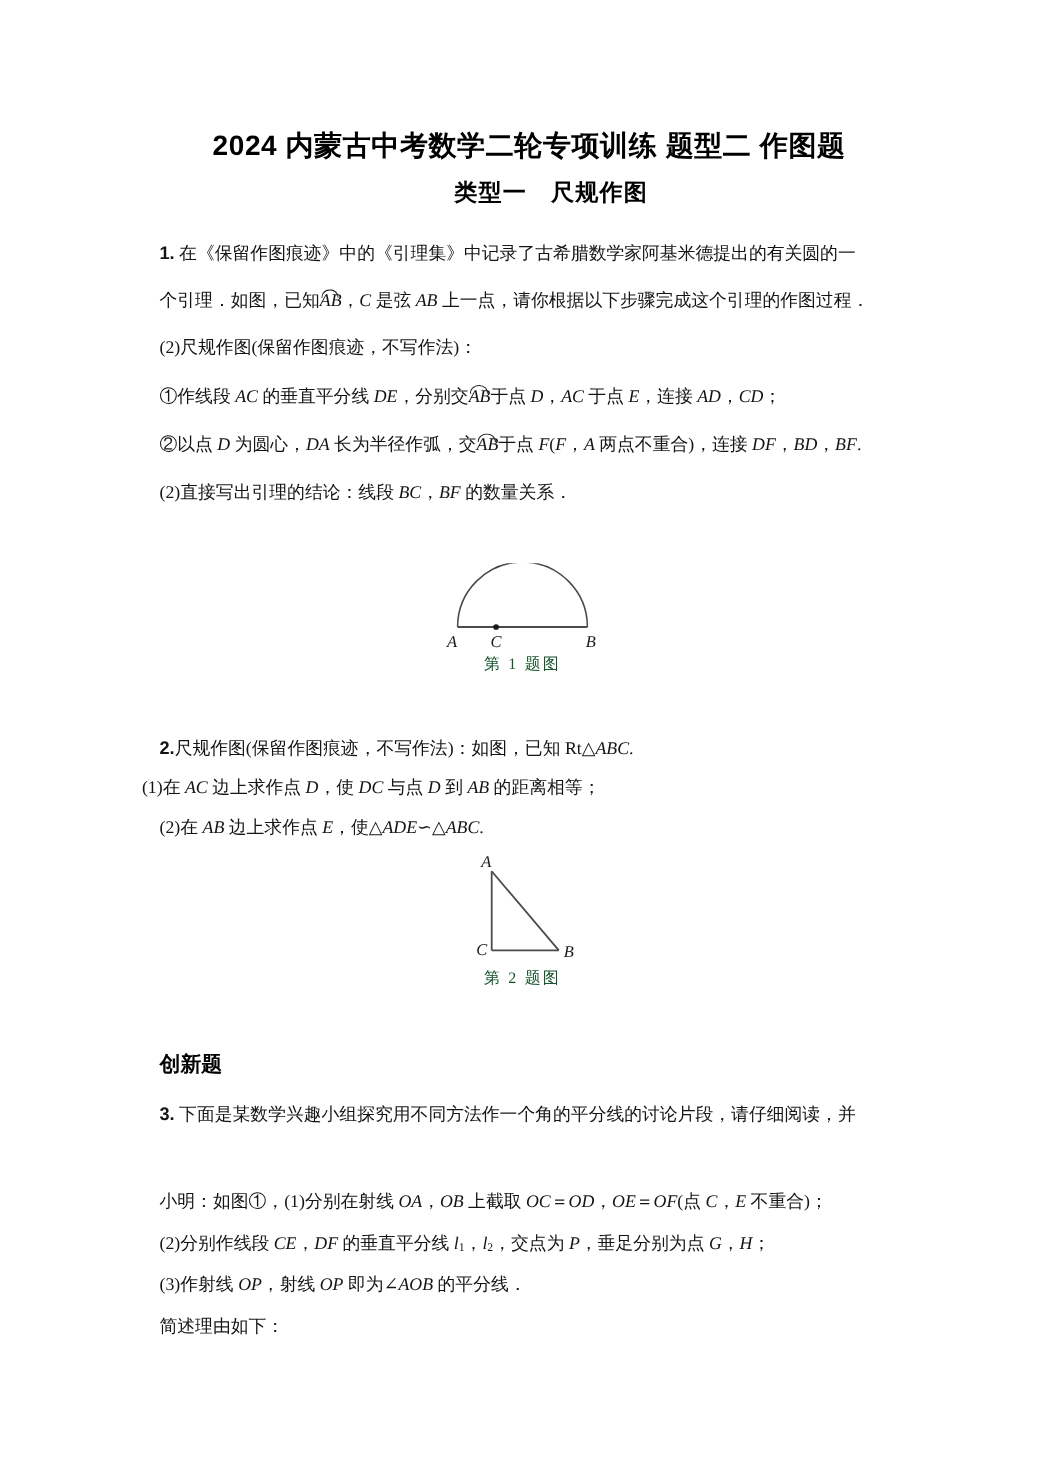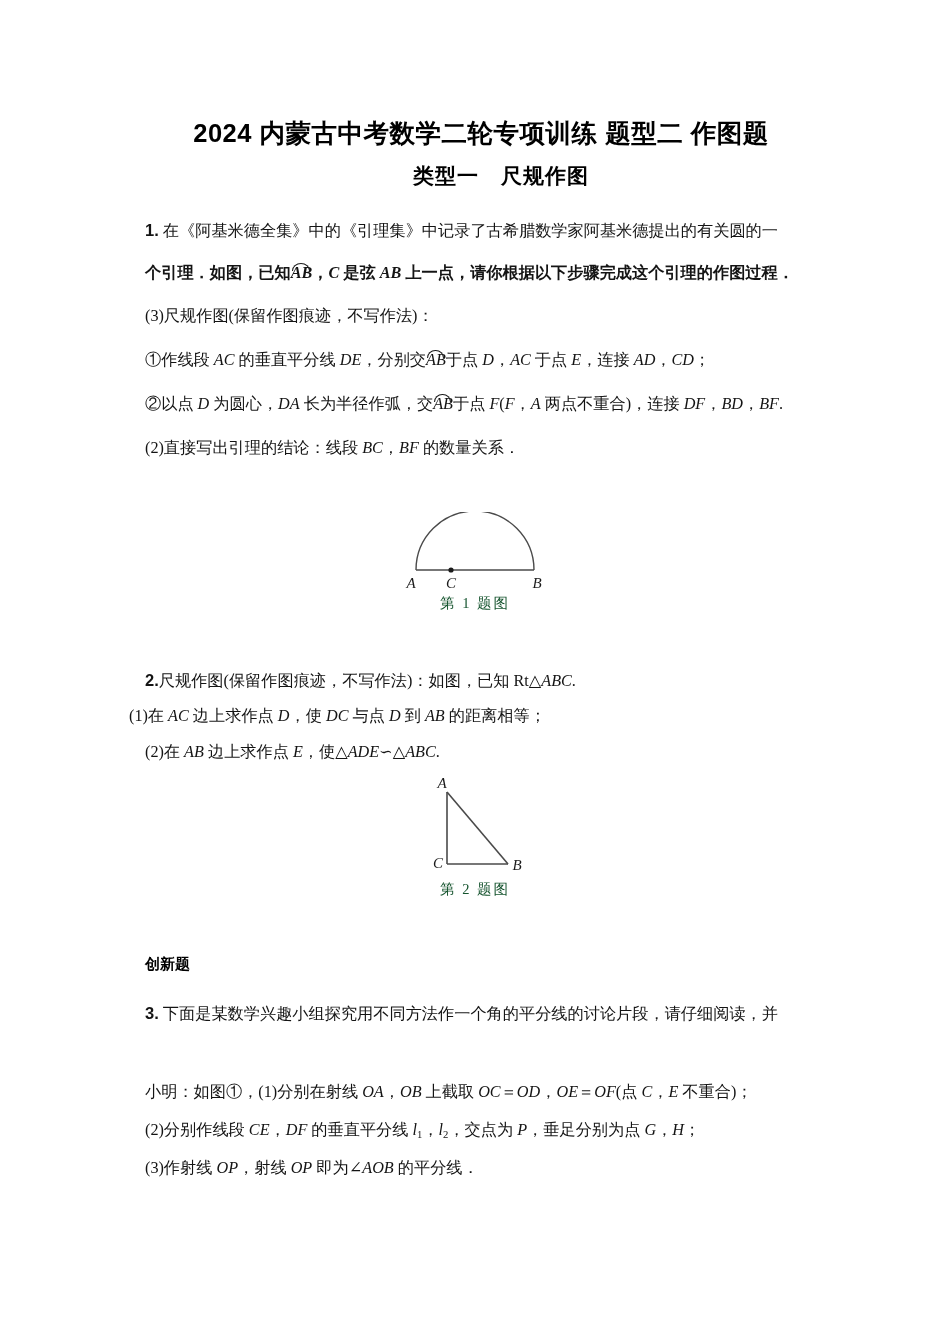--- a/index.html
+++ b/index.html
@@ -47,21 +47,21 @@
     line-height: 1.2;
     text-align: center;
     margin-top: 16px;
     letter-spacing: 1px;
     color: #000;
     padding-left: 40px;
   }
   .section-heading {
     font-family: "Liberation Sans", "DejaVu Sans", sans-serif;
     font-weight: bold;
-    font-size: 15px;
+    font-size: 19px;
     color: #000;
     margin-top: 0;
   }
 
   
   .para {
     font-size: 16.2px;
     line-height: 1.0;
     text-align: justify;
     color: #141414;
@@ -130,30 +130,30 @@
 <div class="page">
   <div class="content">
 
     <div class="doc-title">2024 内蒙古中考数学二轮专项训练 题型二 作图题</div>
     <div class="doc-subtitle">类型一　尺规作图</div>
   </div>
 
   <div class="row" style="left:145px; top:222px;">
     <div class="para">
       <span class="qnum">1.</span>
-      <span>在《阿基米德全集》中的《引理集》中记录了古希腊数学家阿基米德提出的有关圆的一</span>
+      <span>在《保留作图痕迹》中的《引理集》中记录了古希腊数学家阿基米德提出的有关圆的一</span>
     </div>
   </div>
 
-  <div class="row" style="left:145px; top:265px;font-weight:bold;">
+  <div class="row" style="left:145px; top:265px;">
     <div class="para">个引理．如图，已知<span class="arcover">AB</span>，<i class="m">C</i> 是弦 <i class="m">AB</i> 上一点，请你根据以下步骤完成这个引理的作图过程．</div>
   </div>
 
   <div class="row" style="left:145px; top:308px;">
-    <div class="para">(3)尺规作图(保留作图痕迹，不写作法)：</div>
+    <div class="para">(2)尺规作图(保留作图痕迹，不写作法)：</div>
   </div>
 
   <div class="row" style="left:145px; top:396px;">
     <div class="para">②以点 <i class="m">D</i> 为圆心，<i class="m">DA</i> 长为半径作弧，交<span class="arcover">AB</span>于点 <i class="m">F</i>(<i class="m">F</i>，<i class="m">A</i> 两点不重合)，连接 <i class="m">DF</i>，<i class="m">BD</i>，<i class="m">BF</i>.</div>
   </div>
 
   <div class="row" style="left:145px; top:352px;">
     <div class="para">①作线段 <i class="m">AC</i> 的垂直平分线 <i class="m">DE</i>，分别交<span class="arcover">AB</span>于点 <i class="m">D</i>，<i class="m">AC</i> 于点 <i class="m">E</i>，连接 <i class="m">AD</i>，<i class="m">CD</i>；</div>
   </div>
 
@@ -222,14 +222,17 @@
   </div>
 
   <div class="row" style="left:145px; top:1122px;">
     <div class="para">(2)分别作线段 <i class="m">CE</i>，<i class="m">DF</i> 的垂直平分线 <i class="m">l</i><sub>1</sub>，<i class="m">l</i><sub>2</sub>，交点为 <i class="m">P</i>，垂足分别为点 <i class="m">G</i>，<i class="m">H</i>；</div>
   </div>
 
   <div class="row" style="left:145px; top:1160px;">
     <div class="para">(3)作射线 <i class="m">OP</i>，射线 <i class="m">OP</i> 即为∠<i class="m">AOB</i> 的平分线．</div>
   </div>
 
+  <div class="row" style="left:145px; top:1198px;">
+    <div class="para">简述理由如下：</div>
+  </div>
 
 </div>
 
 </body></html>

